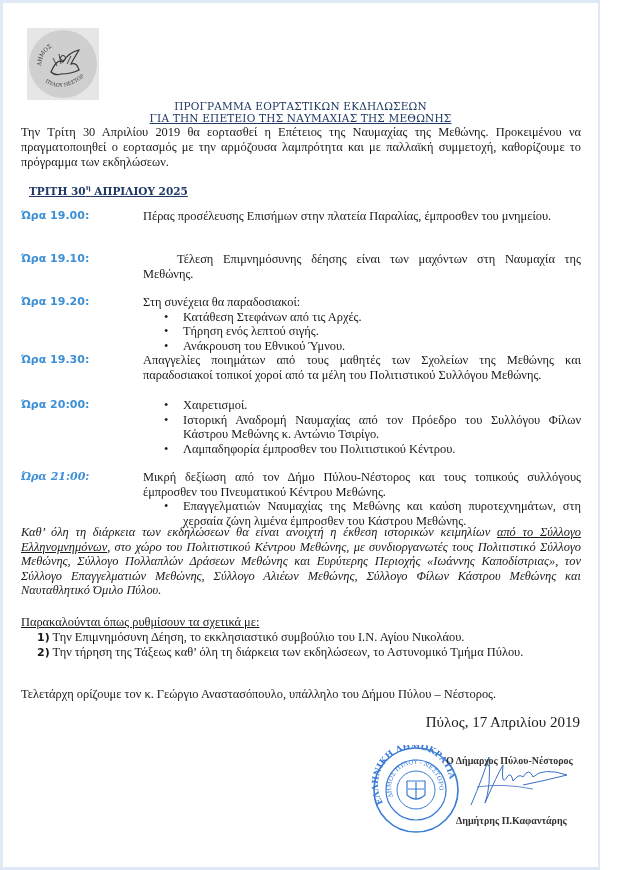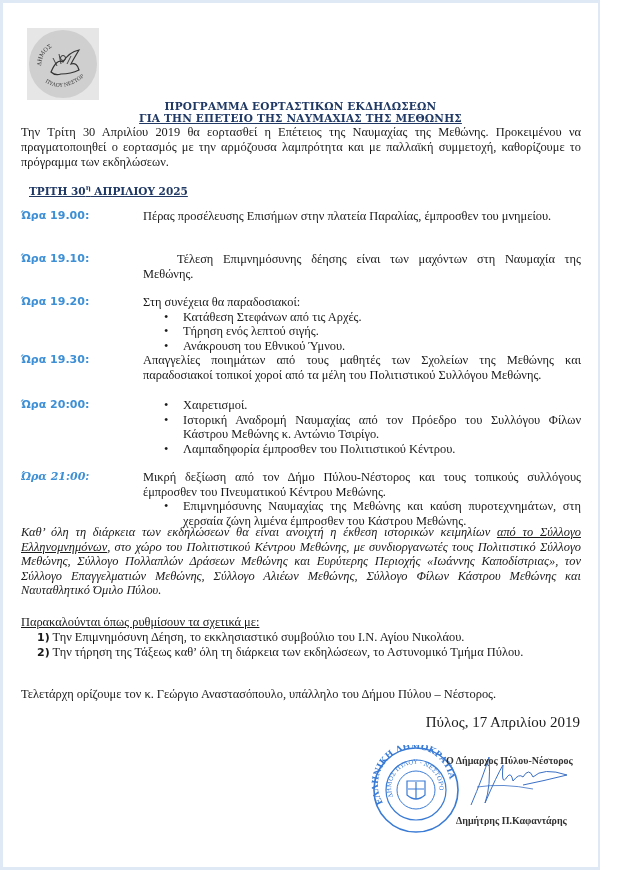--- a/index.html
+++ b/index.html
@@ -2,21 +2,21 @@
 <html><head>
 <meta charset="utf-8">
 <style>
   html, body { margin:0; padding:0; background:#ffffff; }
   body { width:625px; height:870px; position:relative; overflow:hidden; font-family:"DejaVu Serif", serif; color:#1a1a1a; }
   .frame { position:absolute; left:0; top:0; width:600px; height:870px; background:#dfe9f5; }
   .page { position:absolute; left:3px; top:3px; width:595px; height:864px; background:#ffffff; }
   .logo { position:absolute; left:24px; top:25px; width:72px; height:72px; }
   .logo-sq { position:absolute; left:0; top:0; width:72px; height:72px; background:#e6e6e6; }
   .logo-circle { position:absolute; left:2px; top:2px; width:68px; height:68px; border-radius:50%; background:#cfcfcf; }
-  .title { position:absolute; left:0; width:595px; text-align:center; font-weight:bold; font-size:10.5px; color:#1f3864; letter-spacing:0.2px; }
+  .title { position:absolute; left:0; width:595px; text-align:center; font-weight:normal; font-size:10.5px; color:#1f3864; letter-spacing:0.2px; }
   .t1 { top:97px; }
   .t2 { top:109px; text-decoration:underline; }
   .intro { position:absolute; left:18px; top:122px; width:560px; font-size:11px; line-height:15px; text-align:justify; font-family:"Liberation Serif", serif; font-size:12.4px; }
   .date-head { position:absolute; left:26px; top:180px; font-weight:bold; font-size:10.5px; color:#1f3864; text-decoration:underline; }
   .date-head sup { font-size:7px; }
   .item { position:absolute; left:18px; width:560px; font-family:"Liberation Serif", serif; font-size:12.4px; line-height:14.5px; }
   .time { position:absolute; left:0; top:0; width:100px; font-family:"DejaVu Sans", sans-serif; font-weight:bold; font-size:11px; color:#3d8fd6; }
   .time.it { font-style:italic; font-family:"DejaVu Serif", serif; }
   .desc { margin-left:122px; text-align:justify; }
   .desc.indent { text-indent:34px; }
@@ -100,21 +100,21 @@
         <li>Λαμπαδηφορία έμπροσθεν του Πολιτιστικού Κέντρου.</li>
       </ul>
     </div>
   </div>
 
   <div class="item" style="top:467px">
     <span class="time it">Ώρα 21:00:</span>
     <div class="desc">
       <div>Μικρή δεξίωση από τον Δήμο Πύλου-Νέστορος και τους τοπικούς συλλόγους έμπροσθεν του Πνευματικού Κέντρου Μεθώνης.</div>
       <ul class="bullets">
-        <li>Επιμνημόσυνης Ναυμαχίας της Μεθώνης και καύση πυροτεχνημάτων, στη χερσαία ζώνη λιμένα έμπροσθεν του Κάστρου Μεθώνης.</li>
+        <li>Επαγγελματιών Ναυμαχίας της Μεθώνης και καύση πυροτεχνημάτων, στη χερσαία ζώνη λιμένα έμπροσθεν του Κάστρου Μεθώνης.</li>
       </ul>
     </div>
   </div>
 
   <div class="note"><span>Καθ’ όλη τη διάρκεια των εκδηλώσεων θα είναι ανοιχτή η έκθεση ιστορικών κειμηλίων </span><u>από το Σύλλογο Ελληνομνημόνων</u><span>, στο χώρο του Πολιτιστικού Κέντρου Μεθώνης, με συνδιοργανωτές τους Πολιτιστικό Σύλλογο Μεθώνης, Σύλλογο Πολλαπλών Δράσεων Μεθώνης και Ευρύτερης Περιοχής «Ιωάννης Καποδίστριας», τον Σύλλογο Επαγγελματιών Μεθώνης, Σύλλογο Αλιέων Μεθώνης, Σύλλογο Φίλων Κάστρου Μεθώνης και Ναυταθλητικό Όμιλο Πύλου.</span></div>
 
   <div class="req">
     <div class="lbl">Παρακαλούνται όπως ρυθμίσουν τα σχετικά με:</div>
     <div><span class="num">1)</span><span> Την Επιμνημόσυνη Δέηση, το εκκλησιαστικό συμβούλιο του Ι.Ν. Αγίου Νικολάου.</span></div>
     <div><span class="num">2)</span><span> Την τήρηση της Τάξεως καθ’ όλη τη διάρκεια των εκδηλώσεων, το Αστυνομικό Τμήμα Πύλου.</span></div>

